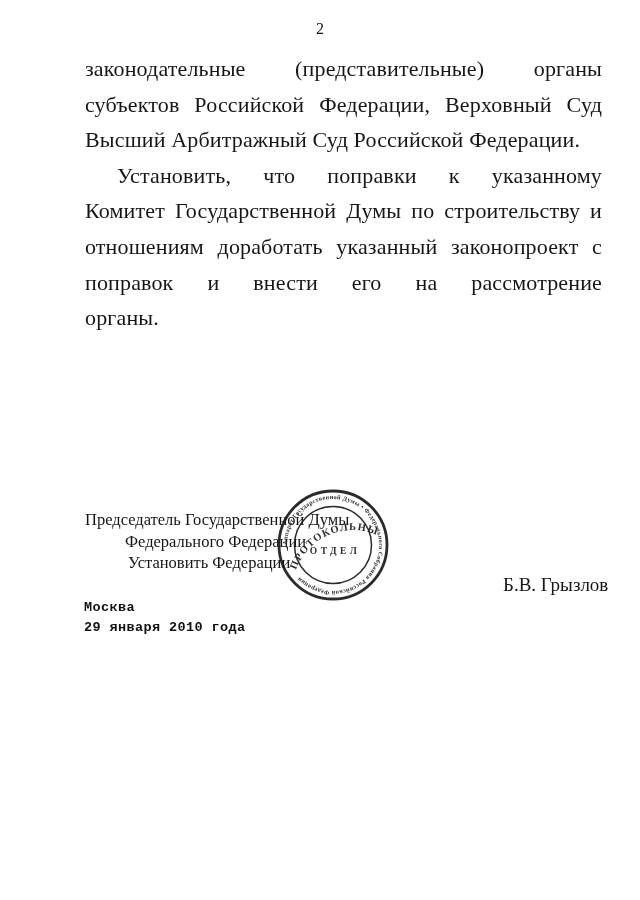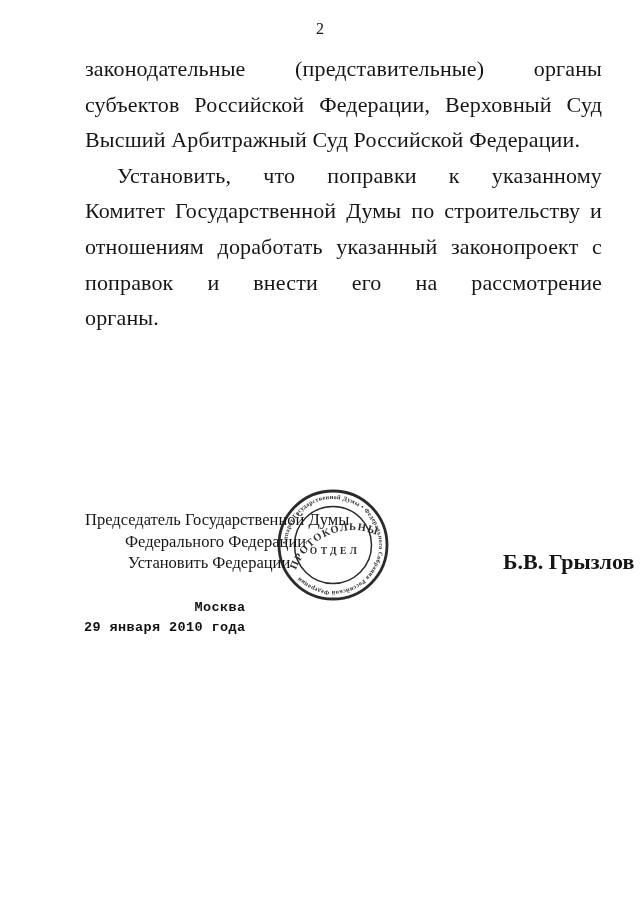--- a/index.html
+++ b/index.html
@@ -38,41 +38,39 @@
   .sign-block {
     position: absolute;
     left: 85px; top: 509px; width: 310px;
     font-size: 16.5px;
     line-height: 21.5px;
   }
   .sign-l2 { text-indent: 40px; }
   .sign-l3 { text-indent: 43px; }
   .sign-name {
     position: absolute;
-    left: 503px; top: 549px;
-    font-size: 22px;
-    font-weight: bold;
+    left: 503px; top: 574px;
+    font-size: 19px;
   }
   .stamp {
     position: absolute;
     left: 267px; top: 479px;
     width: 132px; height: 132px;
     opacity: 0.93;
   }
   .stamp text { font-family: "Liberation Serif", serif; }
   .footer-block {
     position: absolute;
     left: 84px; top: 598px;
     font-family: "Liberation Mono", monospace;
     font-weight: bold;
     font-size: 13.5px;
     line-height: 19.5px;
     letter-spacing: 0.4px;
     color: #111111;
-    text-align: right;
   }
 </style>
 </head>
 <body>
 
 <div class="page">
 
   <div class="page-number">2</div>
 
   <div class="body-text">

